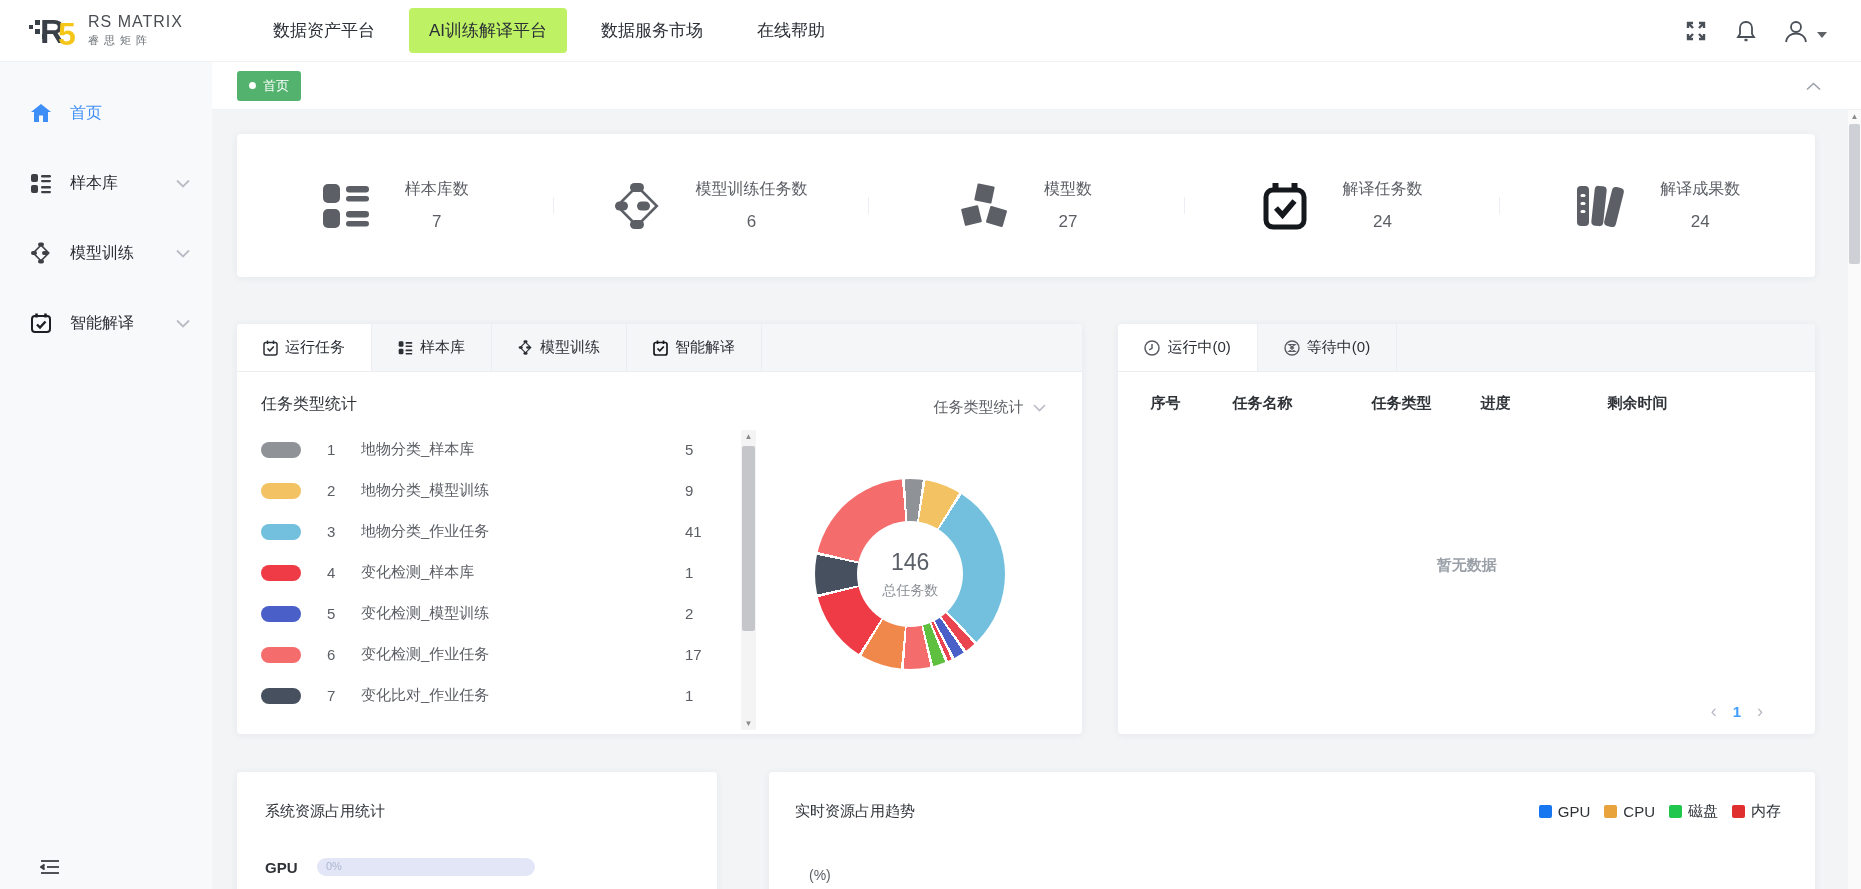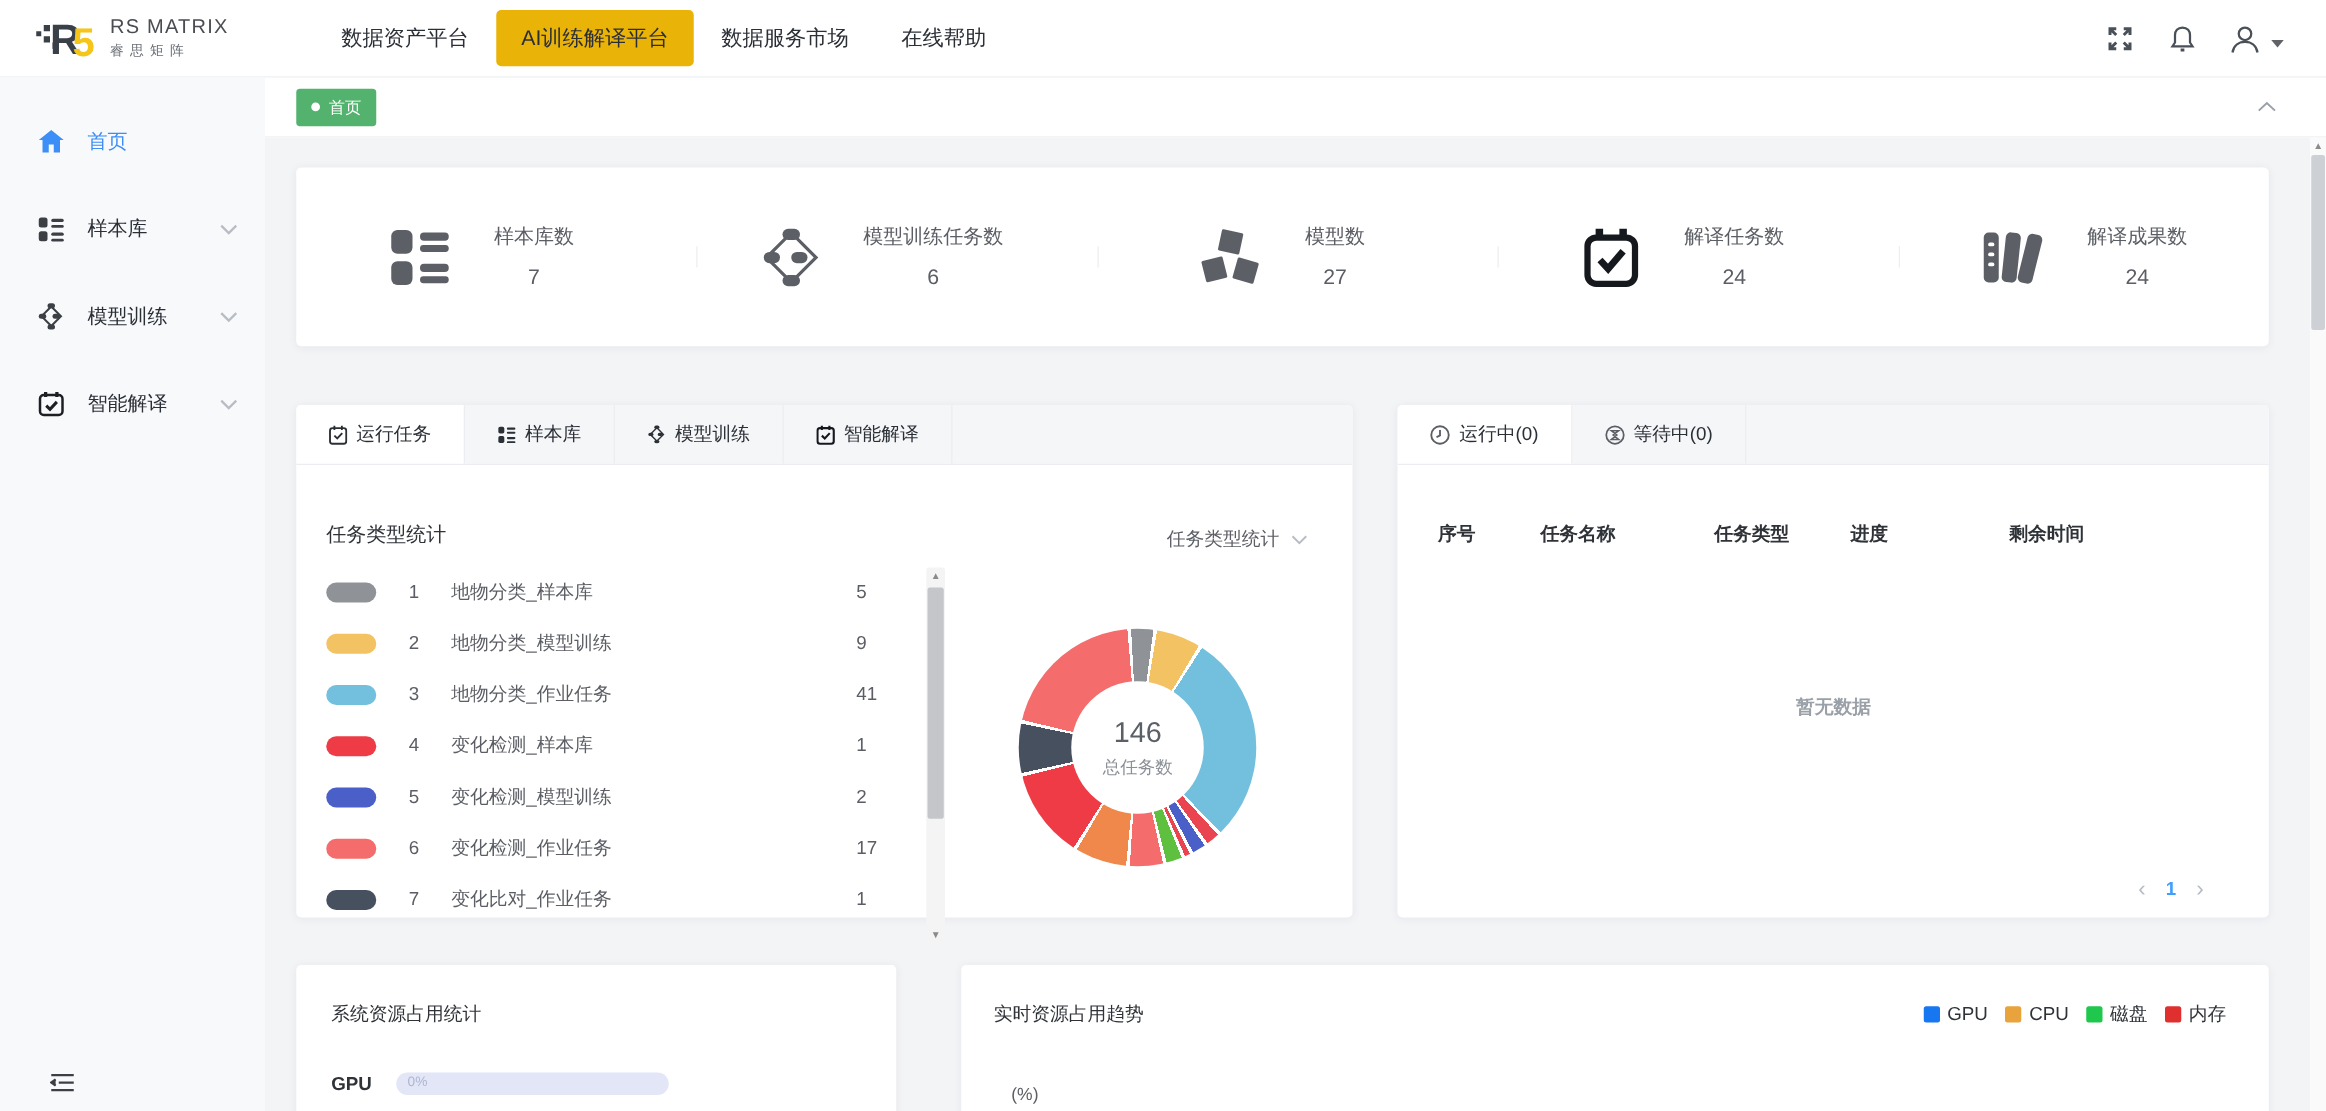--- a/index.html
+++ b/index.html
@@ -7,23 +7,23 @@
     font-family:"Liberation Sans","DejaVu Sans",sans-serif; color:#303133; background:#fff; }
 
   
   .header { height:62px; display:flex; align-items:center; background:#fff;
     border-bottom:1px solid #f0f1f3; position:relative; z-index:5; }
   .logo { display:flex; align-items:center; margin-left:28px; width:185px; }
   .logo-mark { width:52px; height:42px; position:relative; }
   .logo-text { margin-left:8px; }
   .logo-title { font-size:16px; color:#4a4d52; letter-spacing:1px; }
   .logo-sub { font-size:11px; color:#6b6f75; letter-spacing:5px; margin-top:2px; }
-  .nav { display:flex; align-items:flex-start; margin-left:40px; gap:2px; }
+  .nav { display:flex; align-items:flex-start; margin-left:40px; gap:14px; }
   .nav-item { font-size:17px; color:#2b2f36; padding:11px 20px; border-radius:4px; cursor:pointer; }
-  .nav-item.active { background:#eab308; }
+  .nav-item.active { background:#bef264; }
   .header-right { margin-left:auto; display:flex; align-items:center; gap:24px; padding-right:34px; }
   .hicon { width:26px; height:26px; display:flex; align-items:center; justify-content:center; cursor:pointer; }
   .user-wrap { display:flex; align-items:center; gap:8px; cursor:pointer; }
   .caret-down { width:0; height:0; border-left:5px solid transparent; border-right:5px solid transparent; border-top:6px solid #5f6368; margin-top:8px; }
 
   
   .app { display:flex; height:827px; }
   .sidebar { width:212px; background:#f8f9fb; padding-top:16px; position:relative; flex:none; }
   .side-item { height:70px; display:flex; align-items:center; padding:0 22px 0 30px; cursor:pointer; }
   .side-icon { width:22px; height:22px; margin-right:18px; flex:none; }
@@ -34,21 +34,21 @@
 
   .main { flex:1; background:#f3f4f6; position:relative; overflow:hidden; }
   .breadcrumb-bar { height:48px; background:#fff; display:flex; align-items:center;
     padding:0 40px 0 25px; border-bottom:1px solid #f0f1f3; }
   .home-tag { background:#53b36e; color:#fff; font-size:13px; border-radius:3px;
     padding:6px 12px; display:flex; align-items:center; gap:7px; cursor:pointer; }
   .tag-dot { width:7px; height:7px; background:#fff; border-radius:50%; }
   .bar-collapse { margin-left:auto; cursor:pointer; }
 
   .content { padding:24px 46px 0 25px; }
-  .card { background:#fff; border-radius:4px; box-shadow:0 1px 8px rgba(30,40,60,.06);gap:24px; }
+  .card { background:#fff; border-radius:4px; box-shadow:0 1px 8px rgba(30,40,60,.06); }
 
   
   .stats-card { height:143px; display:flex; align-items:center; margin-bottom:47px; }
   .stat { flex:1; display:flex; align-items:center; justify-content:center; gap:34px; position:relative; }
   .stat + .stat::before { content:""; position:absolute; left:0; top:18px; bottom:18px; width:1px; background:#ebeef3; }
   .stat-texts { text-align:center; }
   .stat-label { font-size:16px; color:#5b5e64; }
   .stat-value { font-size:17px; color:#5b5e64; margin-top:12px; }
 
   

